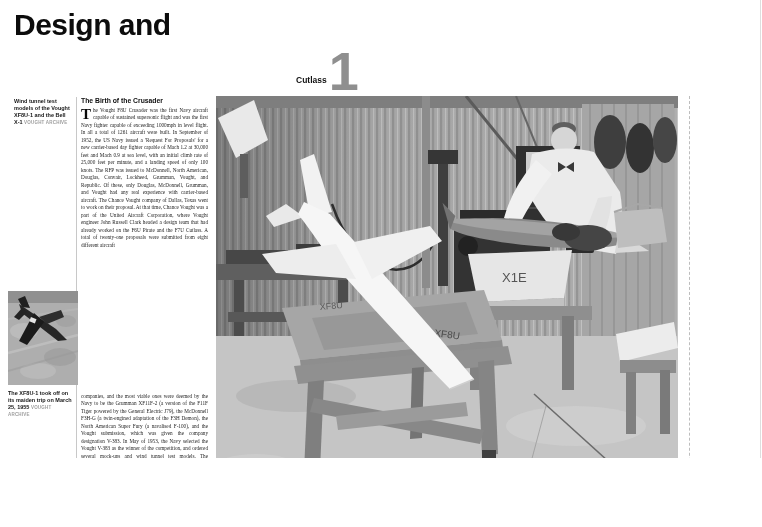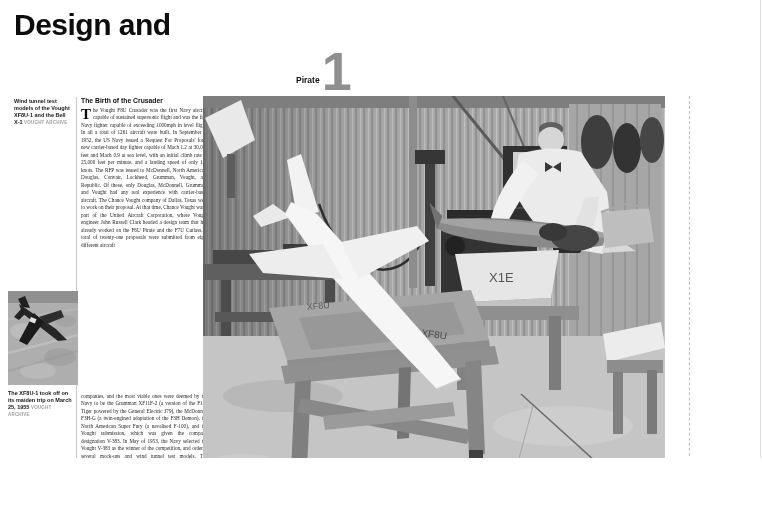--- a/index.html
+++ b/index.html
@@ -36,21 +36,21 @@
     font-family:"Liberation Serif",serif;font-size:5.2px;line-height:1.44;
     text-align:justify;color:#1d1d1d;margin:0;
   }
   .body-text + .body-text{text-indent:6px;margin-top:1px;}
   .dropcap{
     float:left;font-family:"Liberation Serif",serif;font-weight:bold;
     font-size:15px;line-height:0.82;margin:1px 2px 0 0;color:#0a0a0a;
   }
 
   
-  .photo-large{position:absolute;left:203px;top:96px;width:462px;height:405px;}
+  .photo-large{position:absolute;left:216px;top:96px;width:462px;height:405px;}
   .photo-small{position:absolute;left:8px;top:291px;width:70px;height:94px;}
   .photo-large svg,.photo-small svg{display:block;width:100%;height:100%;}
 
   
   .footer{position:absolute;top:508px;display:flex;align-items:center;gap:4px;}
   .footer-left{left:28px;}
   .footer-right{right:56px;}
   .pagenum-box{
     width:9px;height:9px;background:#101010;color:#ffffff;
     font-weight:bold;font-size:6px;display:flex;align-items:center;justify-content:center;
@@ -61,21 +61,21 @@
 </head>
 <body>
 
 <div class="spread">
 
   <div class="title">
     <div>Design and</div>
   </div>
 
   <div class="chapter">
-    <span class="chapter-label">Pirate</span>
+    <span class="chapter-label">Cutlass</span>
     <span class="chapter-num">1</span>
   </div>
 
   <div class="rule-v"></div>
   <div class="rule-dash"></div>
   <div class="page-edge"></div>
 
   <div class="caption caption-top">
     <span>Wind tunnel test models of the Vought XF8U-1 and the Bell X-1 </span><span class="credit">VOUGHT ARCHIVE</span>
   </div>

